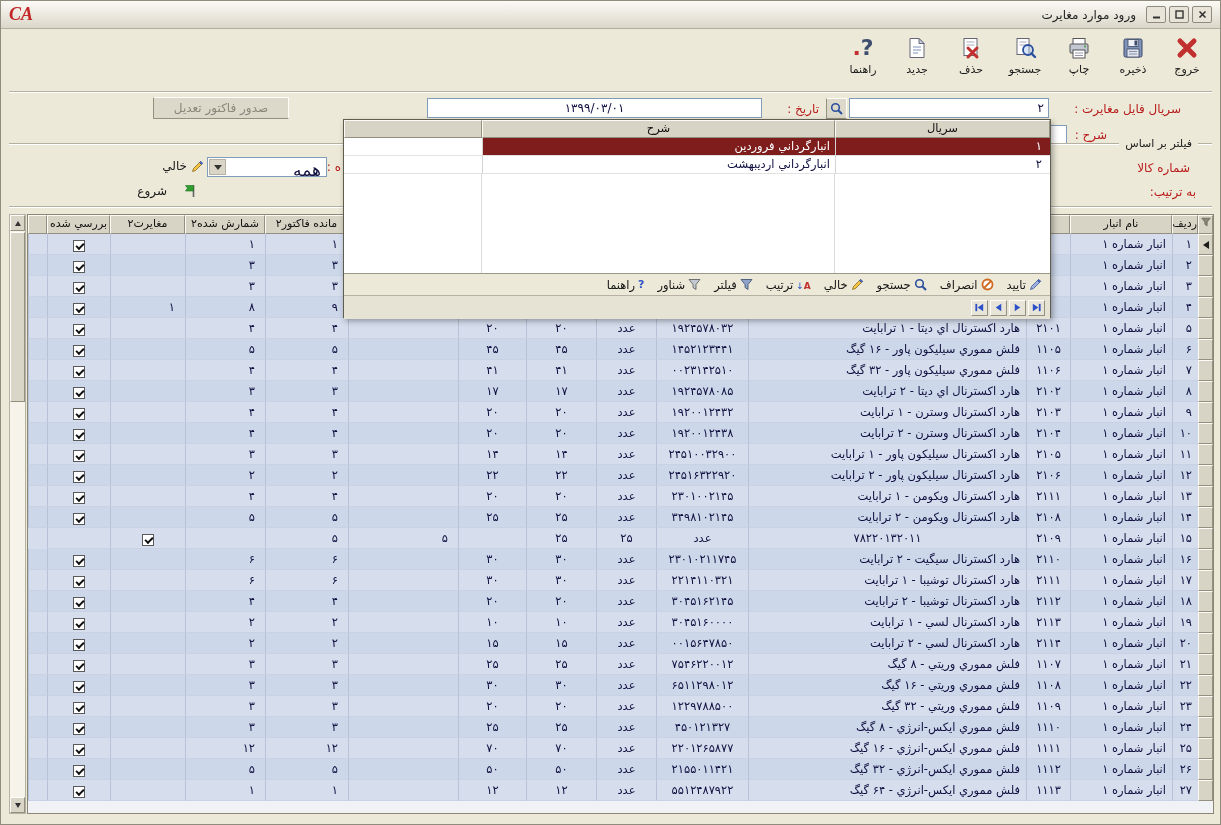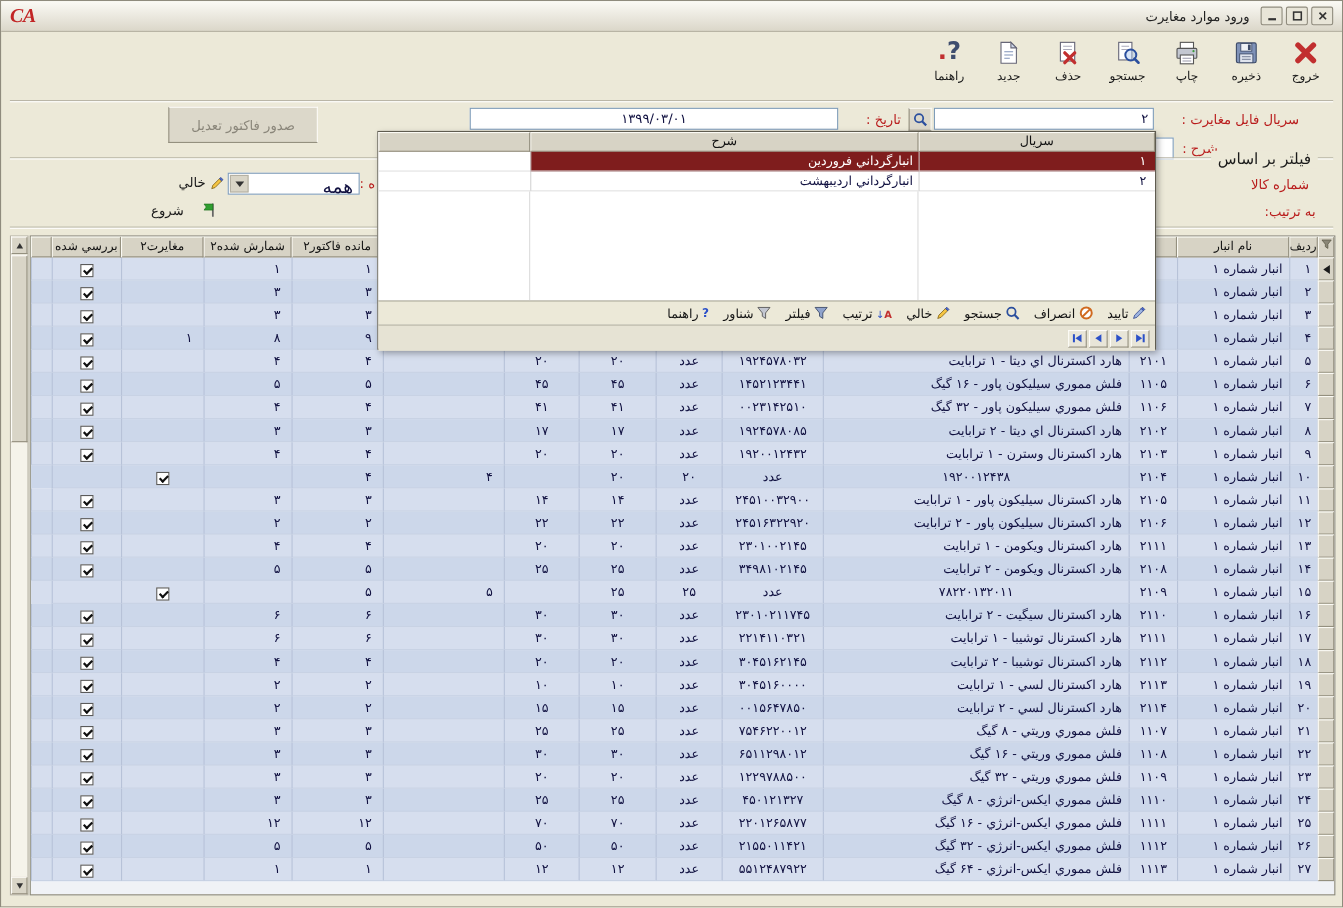--- a/index.html
+++ b/index.html
@@ -29,31 +29,31 @@
 
   .hline { position:absolute; left:8px; right:8px; height:2px;
            border-top:1px solid #b5b1a2; border-bottom:1px solid #ffffff; }
 
   
   .flabel { position:absolute; white-space:nowrap; font-size:12px; color:#b91c1c; }
   .tinput { position:absolute; height:20px; background:#fff; border:1px solid #7f9db9;
             font-family:inherit; font-size:12px; color:#101040; padding:1px 4px; direction:rtl; }
   .btn3d { background:#dcd8ca; border:1px solid #94907f; border-top-color:#fdfcf8; border-right-color:#fdfcf8;
            font-family:inherit; font-size:12px; }
-  .issue-btn { position:absolute; left:152px; top:96px; width:136px; height:33px; color:#8a867a; }
+  .issue-btn { position:absolute; left:152px; top:96px; width:136px; height:22px; color:#8a867a; }
   .magbtn { position:absolute; right:373px; top:97px; width:21px; height:21px;
             display:flex; align-items:center; justify-content:center; }
   .combo { position:absolute; right:893px; top:156px; width:120px; height:20px; background:#fff;
            border:1px solid #7f9db9; }
   .combo .cval { position:absolute; right:5px; top:2px; font-size:17px; color:#101040; }
   .combo .carr { position:absolute; left:1px; top:1px; bottom:1px; width:17px; background:#d9d5c7;
                  border:1px solid #b5b1a3; display:flex; align-items:center; justify-content:center; }
   .tri-down { width:0; height:0; border:4px solid transparent; border-top:5px solid #333; margin-top:4px; }
   .iconlabel { position:absolute; display:flex; align-items:center; gap:4px; font-size:12px; }
-  .group-title { position:absolute; right:22px; top:136px; background:#ece9d8; padding:0 6px; font-size:14px; }
+  .group-title { position:absolute; right:22px; top:136px; background:#ece9d8; padding:0 6px; font-size:11px; }
 
   
   .grid { position:absolute; top:213px; left:26px; width:1187px; height:600px;
           background:#f0f2f6; border:1px solid #8a8775; overflow:hidden; }
   .ghead, .grow { display:grid; direction:rtl;
     grid-template-columns:15px 26px 102px 44px 278px 92px 60px 70px 68px 110px 83px 80px 75px 63px minmax(0,1fr); }
   .ghead { height:19px; }
   .hcell { background:#d7d3c5; border:1px solid; border-color:#fbfaf4 #94907f #94907f #fbfaf4;
            font-size:11px; text-align:center; line-height:16px; color:#111;
            white-space:nowrap; overflow:hidden; }
@@ -442,20 +442,21 @@
       <div class="gc sr pr10"></div>
       <div class="gc cen"><span class="checkbox checked"></span></div>
       <div class="gc"></div>
     </div>
 
     <div class="grow alt">
       <div class="gc c-sel"></div>
       <div class="gc sr">۱۰</div>
       <div class="gc sr">انبار شماره ۱</div>
       <div class="gc cen">۲۱۰۴</div>
+      <div class="gc sr">هارد اكسترنال وسترن - ۲ ترابايت</div>
       <div class="gc cen">۱۹۲۰۰۱۲۴۳۸</div>
       <div class="gc cen">عدد</div>
       <div class="gc cen">۲۰</div>
       <div class="gc cen">۲۰</div>
       <div class="gc"></div>
       <div class="gc sr pr10">۴</div>
       <div class="gc sr pr10">۴</div>
       <div class="gc sr pr10"></div>
       <div class="gc cen"><span class="checkbox checked"></span></div>
       <div class="gc"></div>

